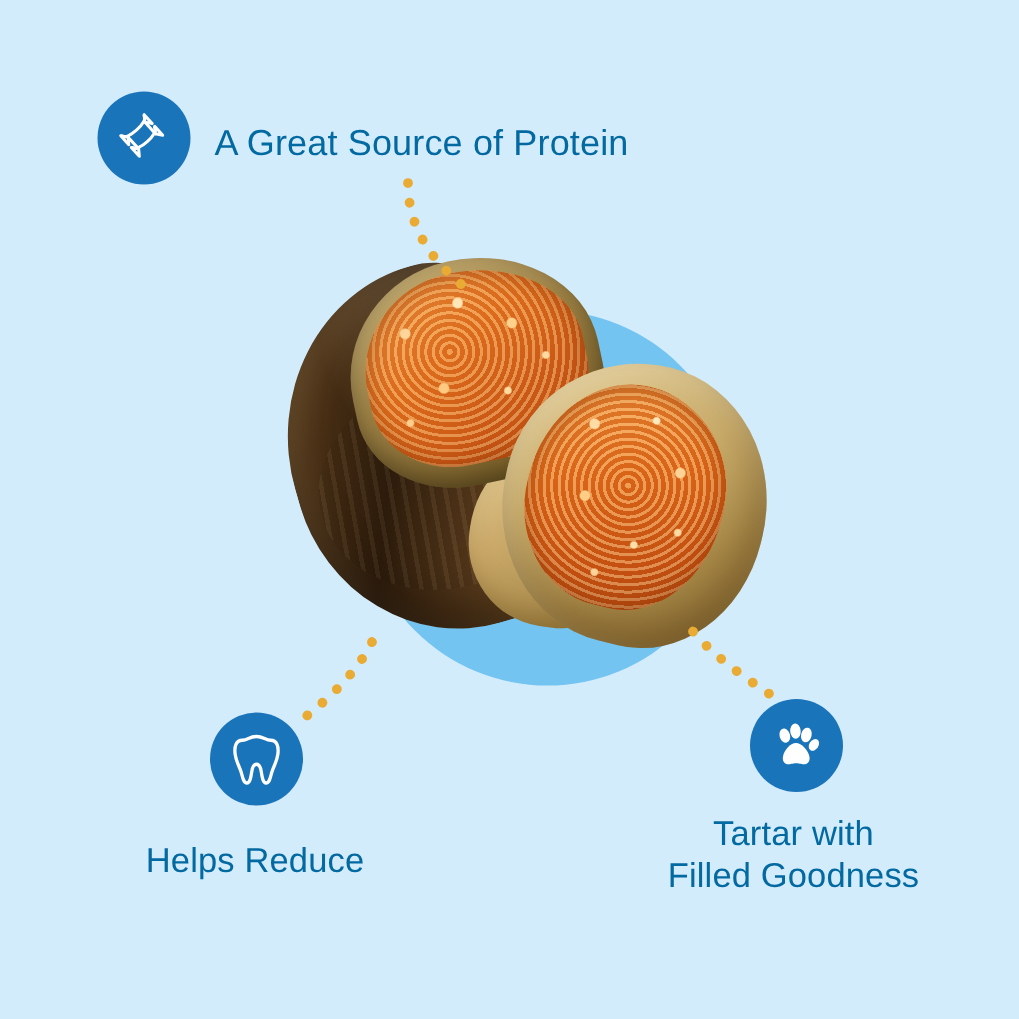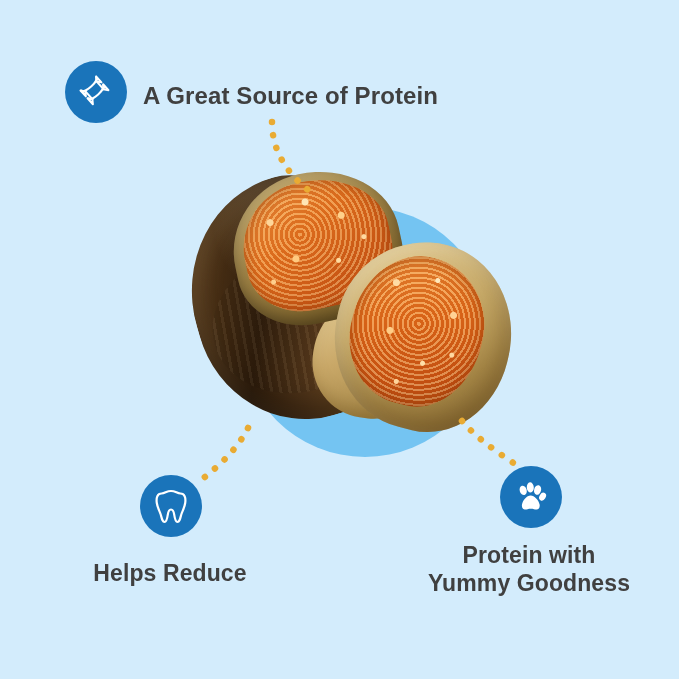--- a/index.html
+++ b/index.html
@@ -160,22 +160,22 @@
   }
   .badge-protein { left: 65px;  top: 61px; }
   .badge-tartar  { left: 140px; top: 475px; }
   .badge-paw     { left: 500px; top: 466px; }
 
   .badge svg { display: block; }
 
   
   .label {
     position: absolute;
-    color: #404040;
-    font-weight: 700;
+    color: #0369a1;
+    font-weight: 400;
     letter-spacing: .1px;
   }
   .label-protein {
     left: 143px;
     top: 81px;
     font-size: 24px;
     line-height: 30px;
     white-space: nowrap;
   }
   .label-tartar {
@@ -273,17 +273,17 @@
           <ellipse cx="10.2" cy="11.4" rx="3.5" ry="4.8" transform="rotate(-16 10.2 11.4)"></ellipse>
           <ellipse cx="17.3" cy="8.4" rx="3.5" ry="5.1" transform="rotate(-4 17.3 8.4)"></ellipse>
           <ellipse cx="24.6" cy="11.0" rx="3.5" ry="4.9" transform="rotate(14 24.6 11.0)"></ellipse>
           <ellipse cx="29.6" cy="17.6" rx="3.1" ry="4.2" transform="rotate(32 29.6 17.6)"></ellipse>
           <path d="M17.6,16.4 C21.4,16.4 25.8,21.2 26.6,25.4 C27.4,29.6 24.2,31.4 21.0,30.2 C19.4,29.6 16.2,29.6 14.6,30.2 C11.4,31.4 8.2,29.6 9.0,25.4 C9.8,21.2 13.8,16.4 17.6,16.4 Z"></path>
         </g>
       </svg>
     </span>
   </div>
   <div class="label label-paw">
-    <span class="line">Protein with</span>
-    <span class="line">Yummy Goodness</span>
+    <span class="line">Tartar with</span>
+    <span class="line">Filled Goodness</span>
   </div>
 
 </div>
 
 </body></html>

